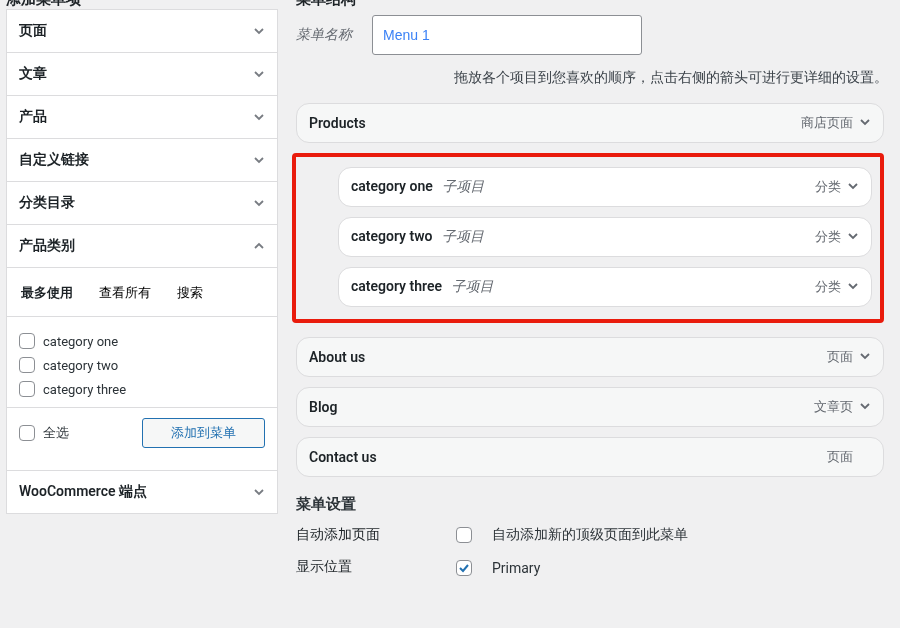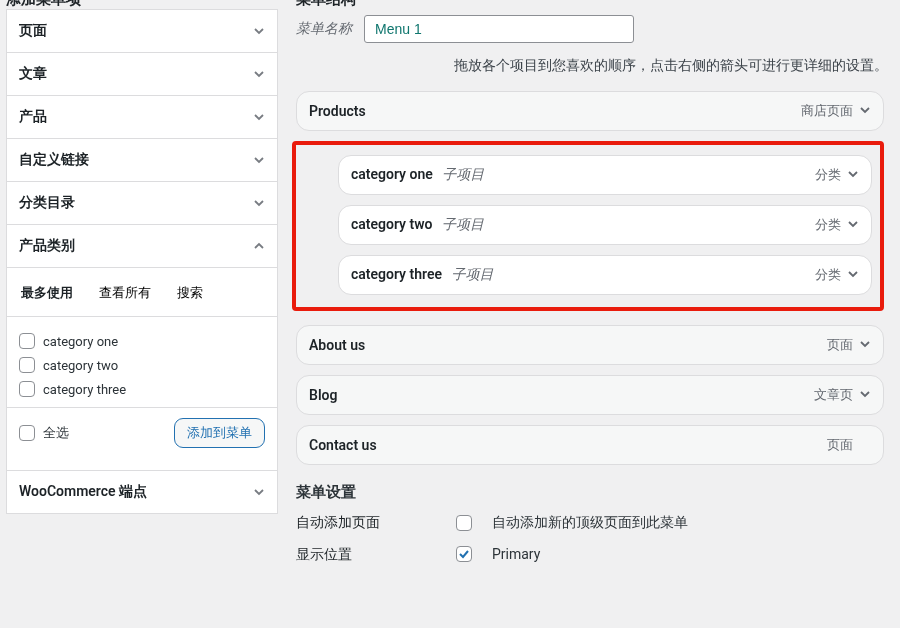--- a/index.html
+++ b/index.html
@@ -50,28 +50,28 @@
       cursor: pointer;
     }
     .chk.checked svg { display: block; }
     .chk svg { display: none; }
     .acc-footer {
       display: flex; align-items: center; justify-content: space-between;
       padding: 10px 12px; border-top: 1px solid #dcdcde;
     }
     .btn-secondary {
       border: 1px solid #2271b1; color: #2271b1; background: #f6f7f7;
-      padding: 5px 12px; border-radius: 9px; font-size: 13px; cursor: pointer;
-    }
-
-    .menu-name-row { display: flex; align-items: center; gap: 12px; margin-bottom: 14px; margin-top: 6px; }
+      padding: 5px 28px; border-radius: 3px; font-size: 13px; cursor: pointer;
+    }
+
+    .menu-name-row { display: flex; align-items: center; gap: 20px; margin-bottom: 14px; margin-top: 6px; }
     .menu-name-label { font-style: italic; color: #646970; font-size: 14px; }
     .text-input {
-      border: 1px solid #8c8f94; border-radius: 3px; padding: 5px 10px;
-      font-size: 14px; width: 270px; background: #fff; color: #0f766e;
+      border: 1px solid #8c8f94; border-radius: 3px; padding: 11px 10px;
+      font-size: 14px; width: 270px; background: #fff; color: #3b82f6;
     }
     .instr { color: #3c434a; font-size: 14px; margin-bottom: 16px; text-align: right; }
 
     .menu-items { padding-right: 4px; }
     .menu-item {
       border: 1px solid #dcdcde; background: #f6f7f7; border-radius: 13px;
       display: flex; align-items: center; justify-content: space-between;
       padding: 10px 12px; margin-bottom: 10px; position: relative;
     }
     .menu-item .title { font-size: 14px; font-weight: 600; color: #1d2327; }
@@ -80,21 +80,21 @@
     .menu-item.sub-item {
       margin-left: 34px; background: #fff;
     }
     .hl-box {
       border: 4px solid #e91b0c; border-radius: 4px;
       padding: 10px 8px 2px; margin: 0 0 14px -4px;
     }
     .hl-box .menu-item { margin-bottom: 10px; }
 
     .settings-h { font-size: 15px; font-weight: 600; margin: 18px 0 12px; }
-    .setting-row { display: flex; align-items: flex-start; margin-bottom: 14px; }
+    .setting-row { display: flex; align-items: flex-end; margin-bottom: 14px; }
     .setting-label { width: 160px; color: #1d2327; font-size: 14px; }
     .setting-val { display: flex; align-items: center; gap: 20px; font-size: 14px; }
   </style>
 </head>
 <body>
 
 <div class="container">
   <div class="left-col">
     <div class="h2-clip">
         <h2>添加菜单项</h2>

